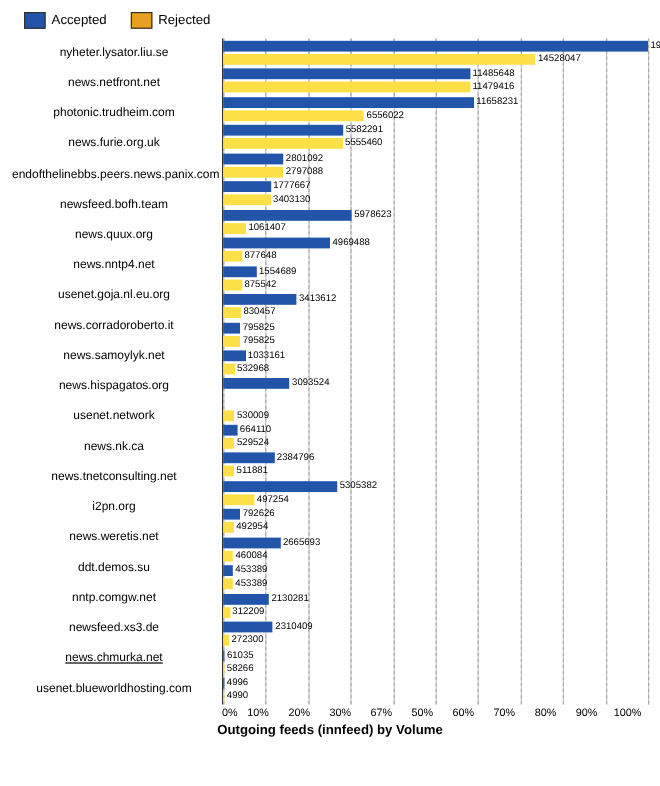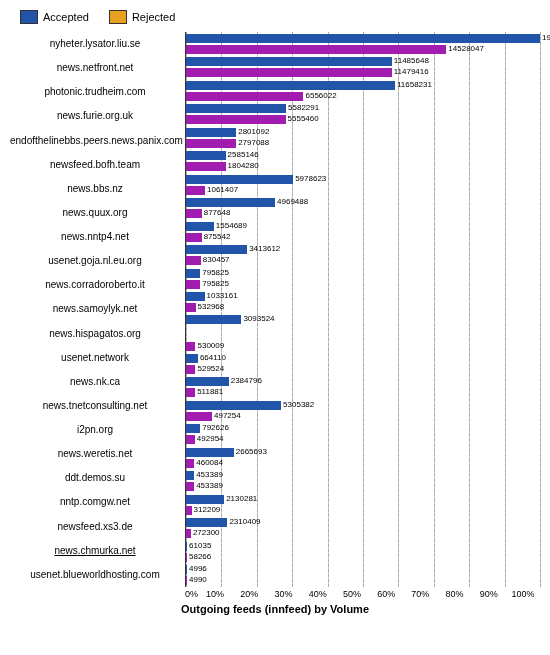--- a/index.html
+++ b/index.html
@@ -97,21 +97,21 @@
       margin: 1px 0;
       position: relative;
     }
     .bar-accepted {
       background: #2255aa;
       height: 9px;
       min-width: 1px;
       position: relative;
     }
     .bar-rejected {
-      background: #a21caf;
+      background: #fde047;
       height: 9px;
       min-width: 1px;
       position: relative;
     }
     .bar-value {
       font-size: 8px;
       color: #000;
       margin-left: 2px;
       white-space: nowrap;
       position: absolute;
@@ -159,23 +159,20 @@
           <div class="y-label-group" style="flex: 1 1 0%; justify-content: center; display: flex; flex-direction: column;">
             <div class="y-label">news.furie.org.uk</div>
           </div>
           <div class="y-label-group" style="flex: 1 1 0%; justify-content: center; display: flex; flex-direction: column;">
             <div class="y-label">endofthelinebbs.peers.news.panix.com</div>
           </div>
           <div class="y-label-group" style="flex: 1 1 0%; justify-content: center; display: flex; flex-direction: column;">
             <div class="y-label">newsfeed.bofh.team</div>
           </div>
           <div class="y-label-group" style="flex: 1 1 0%; justify-content: center; display: flex; flex-direction: column;">
-            <div class="y-label">news.bbs.nz</div>
-          </div>
-          <div class="y-label-group" style="flex: 1 1 0%; justify-content: center; display: flex; flex-direction: column;">
             <div class="y-label">news.quux.org</div>
           </div>
           <div class="y-label-group" style="flex: 1 1 0%; justify-content: center; display: flex; flex-direction: column;">
             <div class="y-label">news.nntp4.net</div>
           </div>
           <div class="y-label-group" style="flex: 1 1 0%; justify-content: center; display: flex; flex-direction: column;">
             <div class="y-label">usenet.goja.nl.eu.org</div>
           </div>
           <div class="y-label-group" style="flex: 1 1 0%; justify-content: center; display: flex; flex-direction: column;">
             <div class="y-label">news.corradoroberto.it</div>
@@ -288,26 +285,26 @@
               </div>
               <div class="bar-row">
                 <div class="bar-rejected" style="width: 14.16%;">
                   <span class="bar-value">2797088</span>
                 </div>
               </div>
             </div>
             <div class="bar-group">
               <div class="bar-row">
                 <div class="bar-accepted" style="width: 11.19%;">
-                  <span class="bar-value">2585146</span>
+                  <span class="bar-value">1777667</span>
                 </div>
               </div>
               <div class="bar-row">
                 <div class="bar-rejected" style="width: 11.18%;">
-                  <span class="bar-value">1804280</span>
+                  <span class="bar-value">3403130</span>
                 </div>
               </div>
             </div>
             <div class="bar-group">
               <div class="bar-row">
                 <div class="bar-accepted" style="width: 30.27%;">
                   <span class="bar-value">5978623</span>
                 </div>
               </div>
               <div class="bar-row">
@@ -509,21 +506,21 @@
               </div>
             </div>
           </div>
       </div>
     </div>
     <div style="display:flex; padding-left:175px; margin-top:2px;" id="x-axis-row">
         <span class="x-axis-label" style="flex: 0 0 auto; text-align: left;">0%</span>
         <span class="x-axis-label" style="flex: 1 1 0%; text-align: center;">10%</span>
         <span class="x-axis-label" style="flex: 1 1 0%; text-align: center;">20%</span>
         <span class="x-axis-label" style="flex: 1 1 0%; text-align: center;">30%</span>
-        <span class="x-axis-label" style="flex: 1 1 0%; text-align: center;">40%</span>
+        <span class="x-axis-label" style="flex: 1 1 0%; text-align: center;">67%</span>
         <span class="x-axis-label" style="flex: 1 1 0%; text-align: center;">50%</span>
         <span class="x-axis-label" style="flex: 1 1 0%; text-align: center;">60%</span>
         <span class="x-axis-label" style="flex: 1 1 0%; text-align: center;">70%</span>
         <span class="x-axis-label" style="flex: 1 1 0%; text-align: center;">80%</span>
         <span class="x-axis-label" style="flex: 1 1 0%; text-align: center;">90%</span>
         <span class="x-axis-label" style="flex: 1 1 0%; ">100%</span>
       </div>
     <div class="chart-title">Outgoing feeds (innfeed) by Volume</div>
   </div>
 </div>

